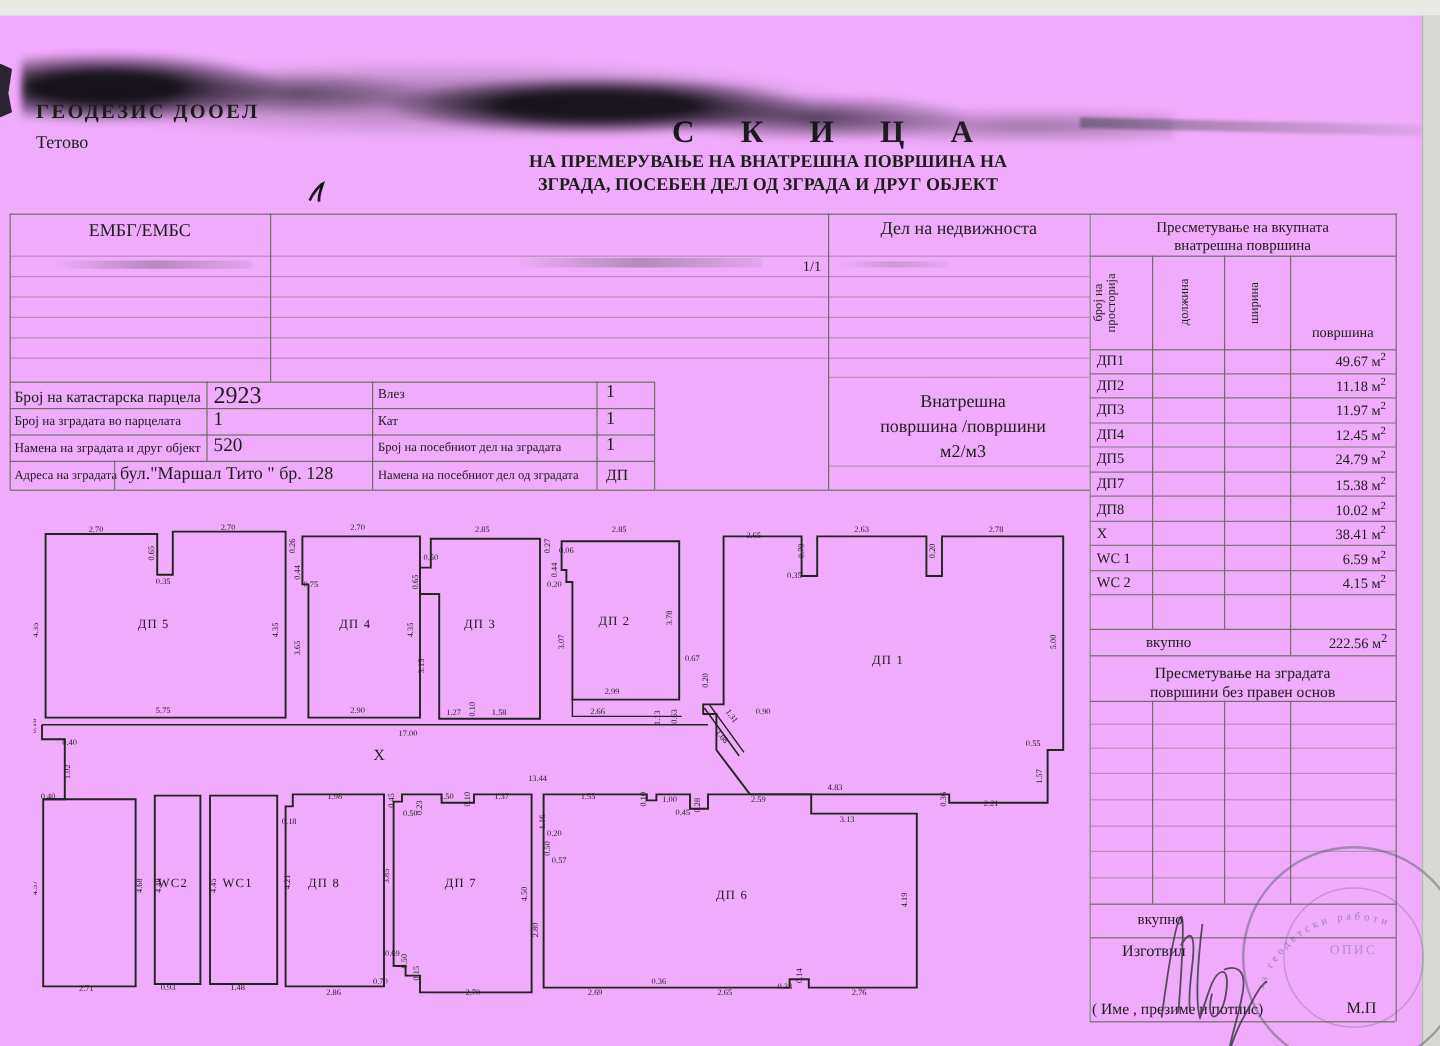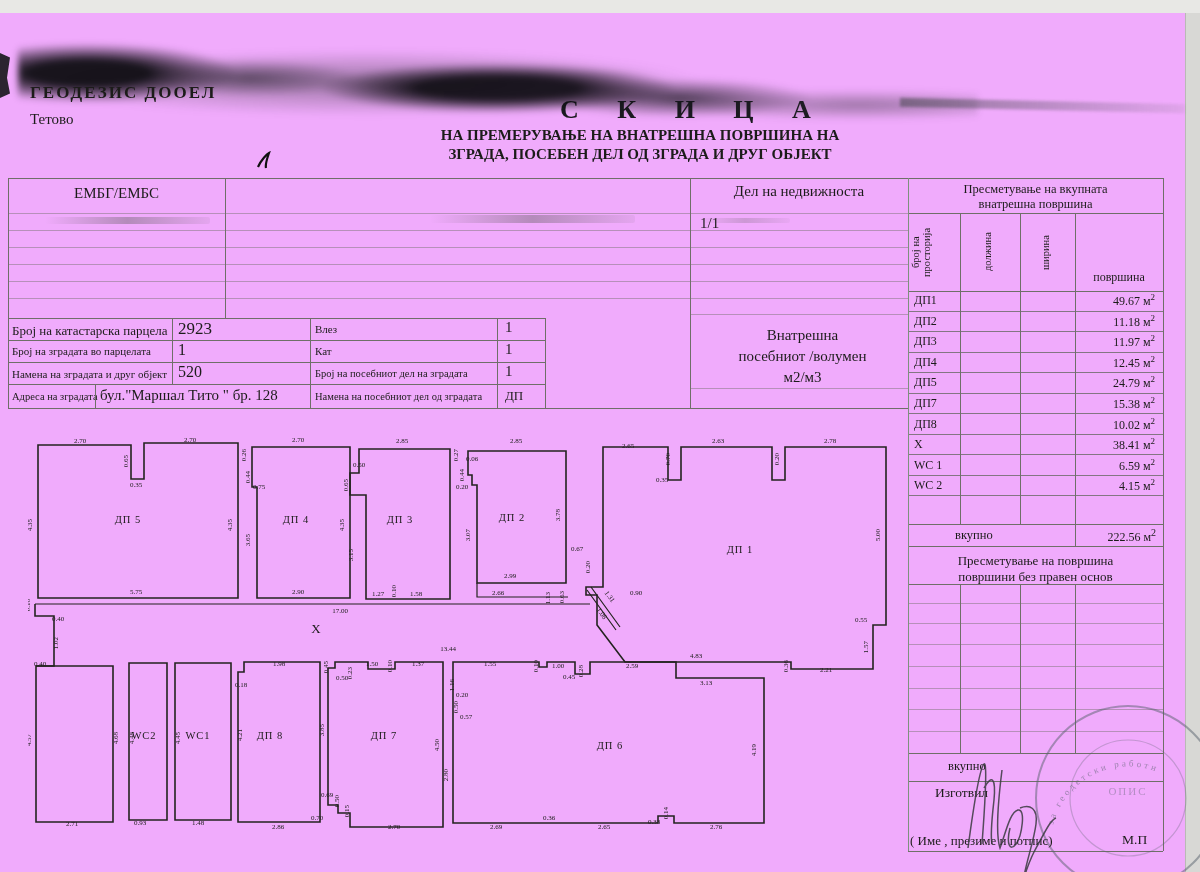--- a/index.html
+++ b/index.html
@@ -51,42 +51,42 @@
   <div class="abs" style="left:1185px;top:0;width:15px;height:872px;background:#d8d8d5;border-left:1px solid #b9b9b5;z-index:1;"></div>
 
   <div class="t" style="left:30px;top:70px;font-size:17px;font-weight:bold;letter-spacing:2px;z-index:3;">ГЕОДЕЗИС ДООЕЛ</div>
   <div class="t" style="left:30px;top:98px;font-size:15px;z-index:3;">Тетово</div>
 
   <div class="t" id="title-l2" style="top:133px;">ЗГРАДА, ПОСЕБЕН ДЕЛ ОД ЗГРАДА И ДРУГ ОБЈЕКТ</div>
   <div class="t" id="title-l1" style="top:114px;">НА ПРЕМЕРУВАЊЕ НА ВНАТРЕШНА  ПОВРШИНА НА</div>
 
   <div class="t ctr" style="left:8px;top:172px;width:217px;font-size:15px;">ЕМБГ/ЕМБС</div>
   <div class="t ctr" style="left:690px;top:170px;width:218px;font-size:15px;">Дел на недвижноста</div>
-  <div class="t" style="left:700px;top:202px;font-size:15px;">1/1</div>
+  <div class="t" style="left:669px;top:202px;font-size:12px;">1/1</div>
 
   <div class="t" style="left:12px;top:310px;font-size:13px;">Број на катастарска парцела</div>
-  <div class="t" style="left:178px;top:306px;font-size:17px;">2923</div>
+  <div class="t" style="left:178px;top:306px;font-size:20px;">2923</div>
   <div class="t" style="left:12px;top:332px;font-size:11px;">Број на зградата во парцелата</div>
   <div class="t" style="left:178px;top:328px;font-size:16px;">1</div>
   <div class="t" style="left:12px;top:355px;font-size:11px;">Намена на зградата и друг објект</div>
   <div class="t" style="left:178px;top:350px;font-size:16px;">520</div>
   <div class="t" style="left:12px;top:378px;font-size:10.5px;">Адреса на зградата</div>
   <div class="t" style="left:100px;top:374px;font-size:15px;">бул."Маршал Тито " бр. 128</div>
 
   <div class="t" style="left:315px;top:310px;font-size:11px;">Влез</div>
   <div class="t" style="left:505px;top:306px;font-size:15px;">1</div>
   <div class="t" style="left:315px;top:332px;font-size:11px;">Кат</div>
   <div class="t" style="left:505px;top:328px;font-size:15px;">1</div>
   <div class="t" style="left:315px;top:355px;font-size:10.5px;">Број на посебниот дел на зградата</div>
   <div class="t" style="left:505px;top:350px;font-size:15px;">1</div>
   <div class="t" style="left:315px;top:378px;font-size:10.5px;">Намена на  посебниот дел од зградата</div>
   <div class="t" style="left:505px;top:375px;font-size:13px;text-align:right;">ДП</div>
 
   <div class="t ctr" style="left:700px;top:312px;width:205px;font-size:15px;line-height:21px;"><span>Внатрешна</span><br>
-    <span>посебниот /волумен</span><br>
+    <span>површина /површини</span><br>
     <span>м2/м3</span></div>
 
   <div class="t ctr" style="left:908px;top:169px;width:255px;font-size:12.5px;">Пресметување на вкупната</div>
   <div class="t ctr" style="left:908px;top:184px;width:255px;font-size:12.5px;">внатрешна површина</div>
   <div class="abs vert" style="left:910px;top:203px;height:72px;width:38px;font-size:10.5px;">број на просторија</div>
   <div class="abs vert" style="left:982px;top:206px;height:66px;width:18px;font-size:10.5px;">должина</div>
   <div class="abs vert" style="left:1040px;top:210px;height:60px;width:18px;font-size:10.5px;">ширина</div>
   <div class="t ctr" style="left:1078px;top:257px;width:82px;font-size:12px;">површина</div>
 
   <div id="area-rows">
@@ -128,21 +128,21 @@
       </div>
       <div class="arow">
         <span class="alab">WC 2</span>
         <span class="aval">4.15 м<sup>2</sup></span>
       </div>
     </div>
 
   <div class="t" style="left:955px;top:515px;font-size:12.5px;">вкупно</div>
   <div class="t" id="area-total-val" style="left:1060px;top:514px;width:96px;text-align:right;font-size:12px;">222.56 м<sup>2</sup></div>
 
-  <div class="t ctr" style="left:908px;top:540px;width:255px;font-size:13px;">Пресметување на површина</div>
+  <div class="t ctr" style="left:908px;top:540px;width:255px;font-size:13px;">Пресметување на зградата</div>
   <div class="t ctr" style="left:908px;top:556px;width:255px;font-size:13px;">површини без правен основ</div>
   <div class="t" style="left:948px;top:746px;font-size:12.5px;">вкупно</div>
 
   <div class="t" style="left:935px;top:772px;font-size:13.5px;">Изготвил</div>
   <div class="t" style="left:910px;top:820px;font-size:13px;z-index:4;">( Име , презиме и потпис)</div>
   <div class="t" style="left:1122px;top:819px;font-size:13.5px;z-index:4;">М.П</div>
 
   <svg class="abs" style="left:950px;top:735px;z-index:4;" width="130" height="135">
     <g stroke="#3a3a40" stroke-width="1.5" fill="none" opacity=".85">
       <path d="M18,100 C24,55 30,20 34,16 C38,12 34,70 32,96"></path>

